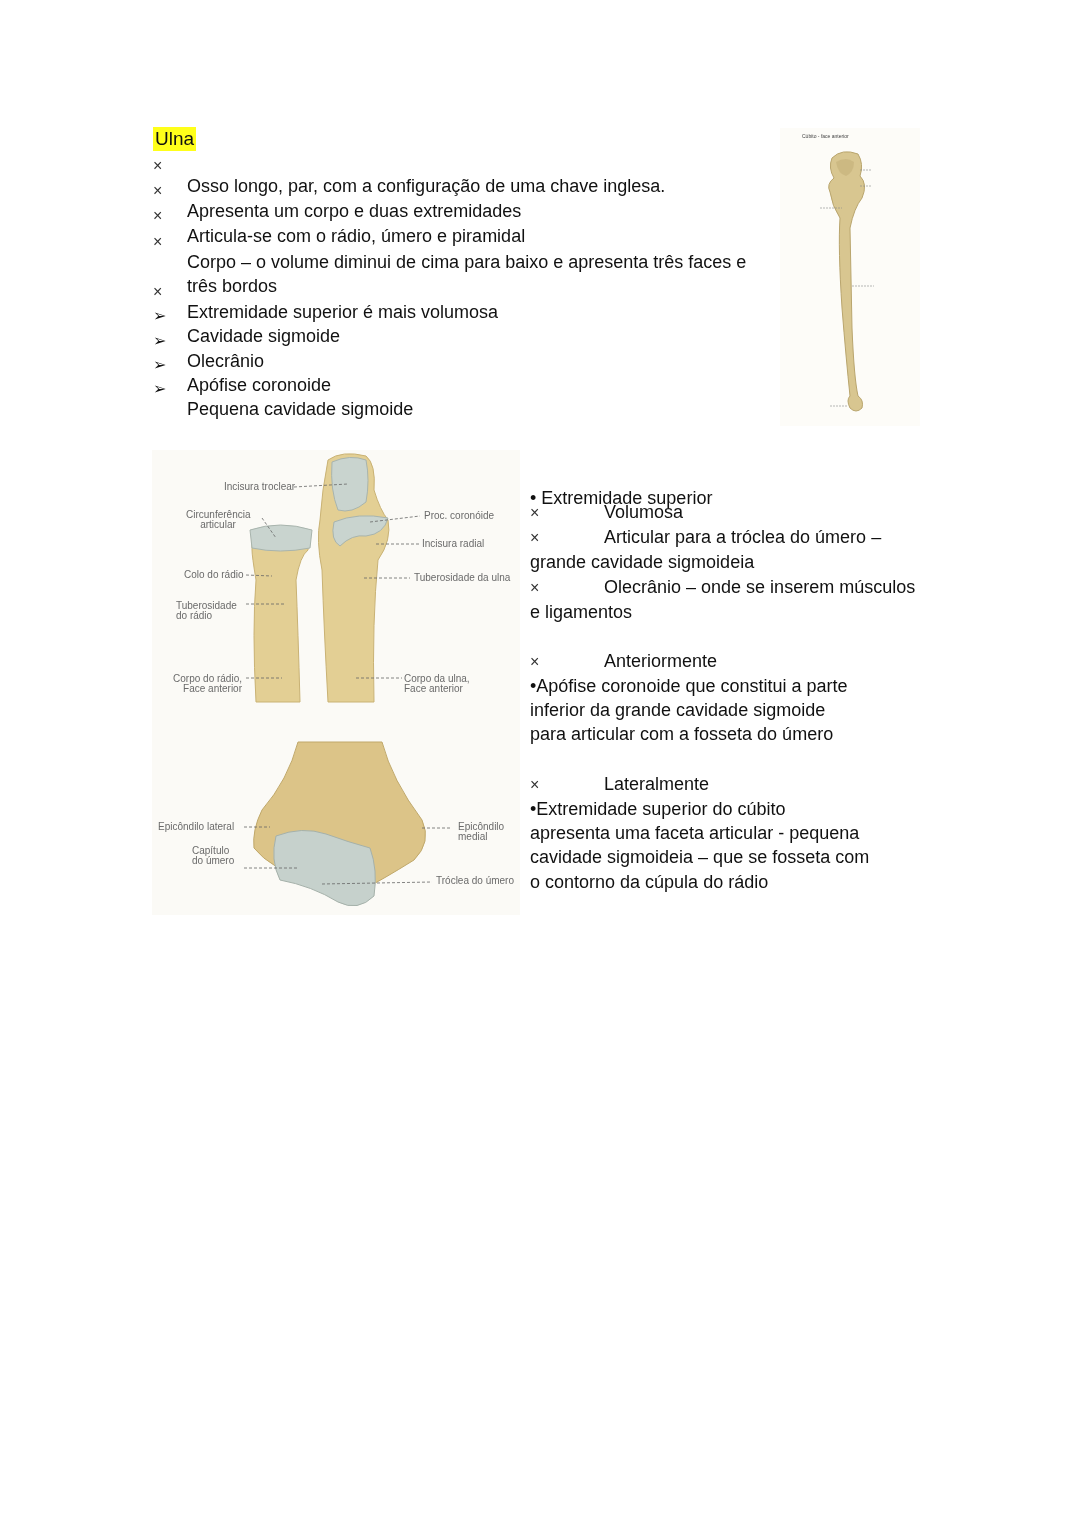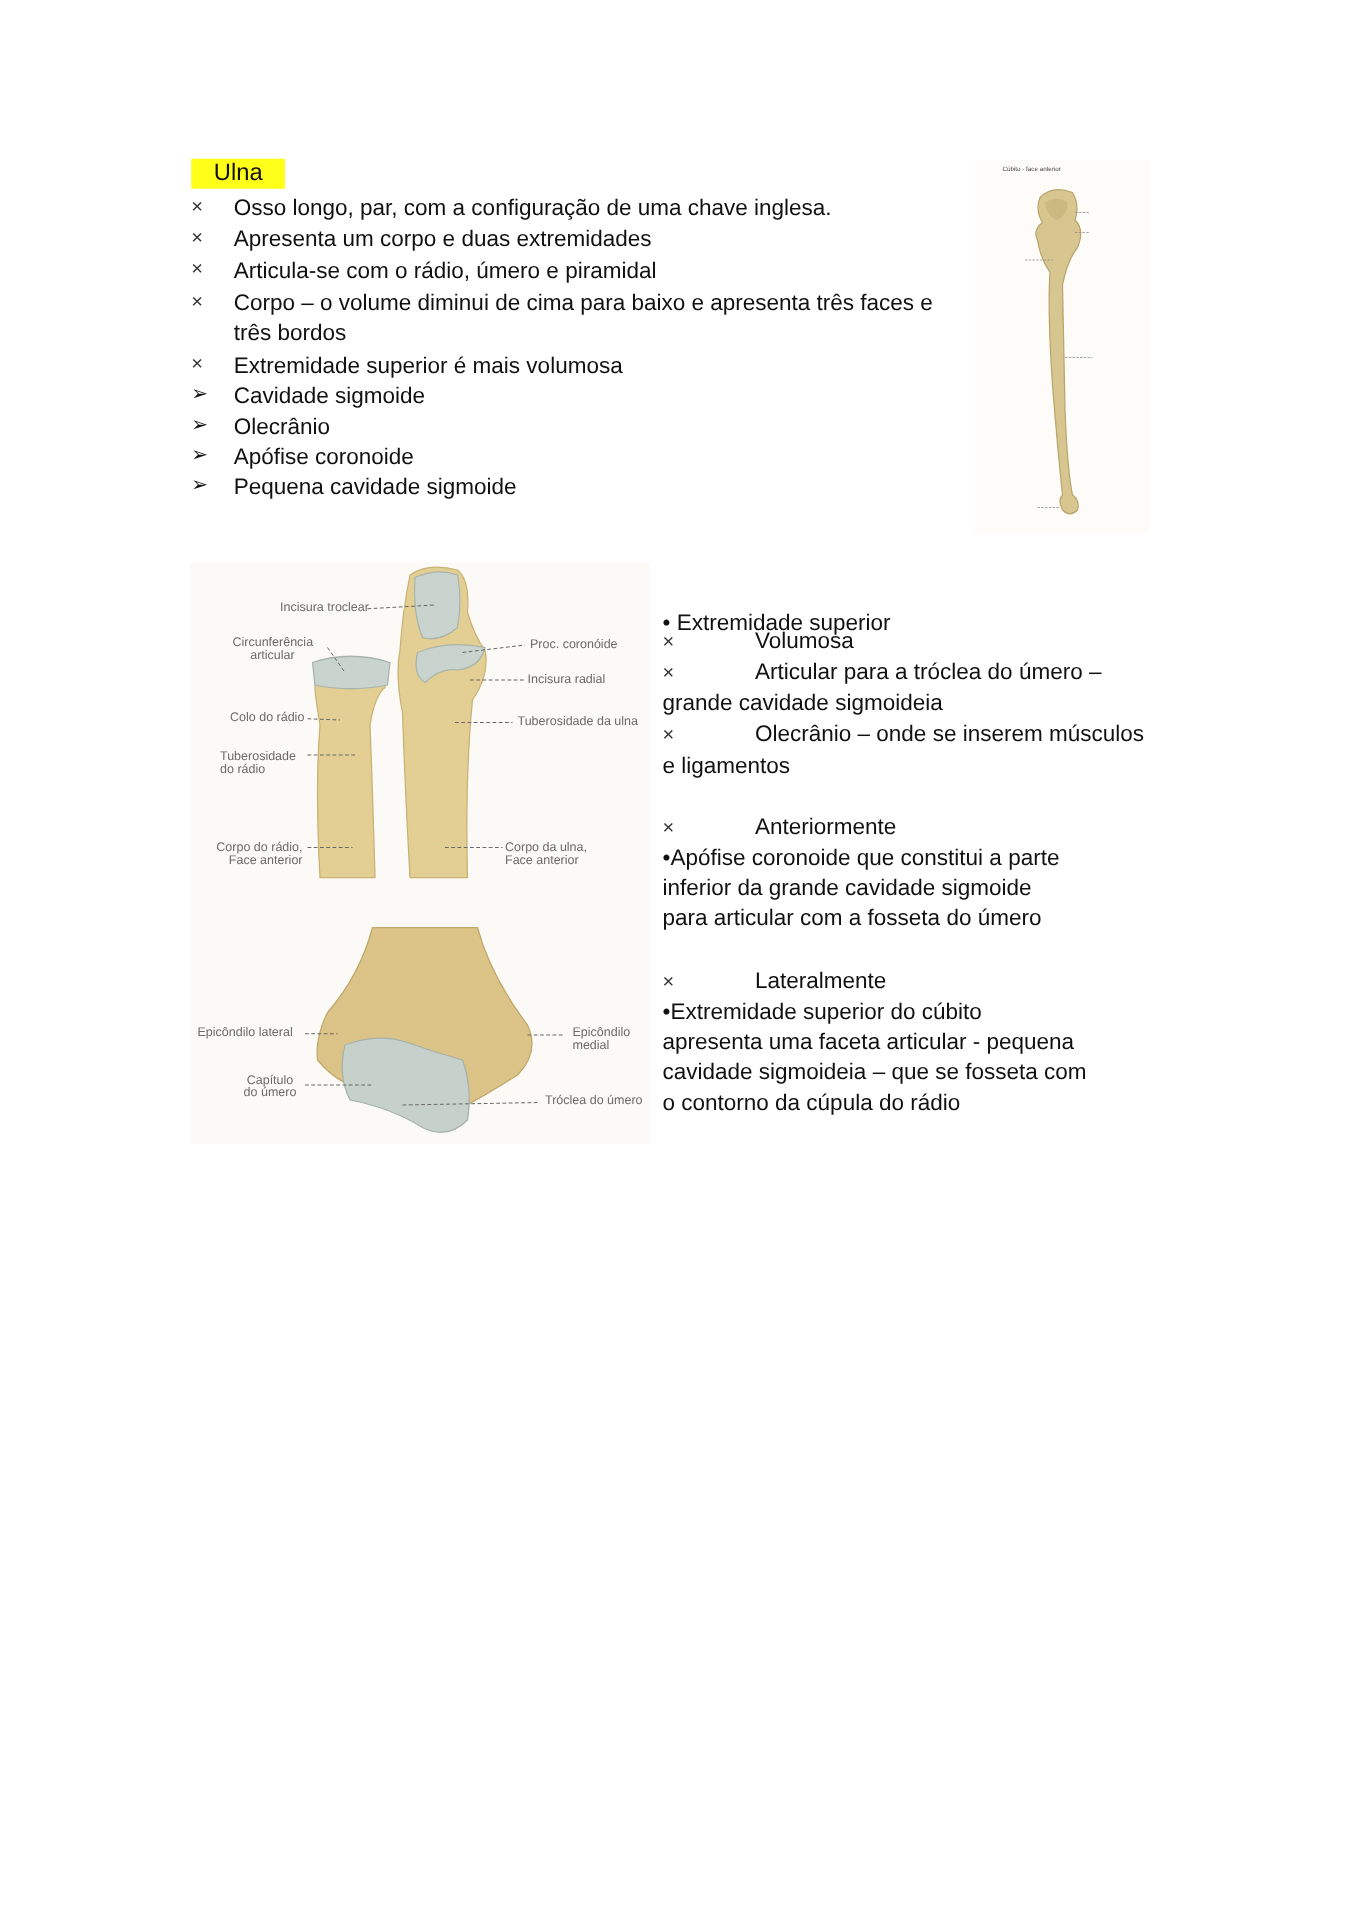--- a/index.html
+++ b/index.html
@@ -1,23 +1,23 @@
 <!DOCTYPE html>
 <html><head>
   <meta charset="utf-8">
   <style>
     html, body { margin: 0; padding: 0; background: #ffffff; }
     body { width: 1080px; height: 1526px; position: relative; overflow: hidden;
            font-family: "Liberation Sans", "DejaVu Sans", sans-serif; color: #111; }
     .abs { position: absolute; }
-    .title { left: 153px; top: 127px; font-size: 19px; line-height: 24px; background: #ffff1a; padding: 0 18px; }
+    .title { left: 153px; top: 127px; font-size: 19px; line-height: 24px; background: #ffff1a; padding: 0 2px; }
     .row { position: absolute; left: 153px; font-size: 18px; line-height: 24.5px; white-space: nowrap; }
     .row .mk { position: absolute; left: 0; width: 20px; font-size: 16px; color: #333; }
     .row .arr { position: absolute; left: 0; width: 20px; font-size: 16px; color: #111; }
-    .row .tx { position: absolute; left: 34px; }
+    .row .tx { position: absolute; left: 34px; margin-top: 20px; }
     b { font-weight: normal; }
     .rcol { position: absolute; left: 530px; font-size: 18px; line-height: 24.5px; white-space: nowrap; }
     .rcol .mk { display: inline-block; width: 74px; font-size: 16px; color: #333; }
     .fig { position: absolute; background: #fbfaf6; }
     .lbl { position: absolute; font-size: 10px; line-height: 10px; color: #6a6a6a; white-space: nowrap; }
   </style>
 </head>
 <body>
 
 <div class="abs title">Ulna</div>
@@ -108,21 +108,21 @@
   <div class="lbl" style="left:34px;top:60px;width:64px;white-space:normal;text-align:center">Circunferência articular</div>
   <div class="lbl" style="left:272px;top:61px">Proc. coronóide</div>
   <div class="lbl" style="left:270px;top:89px">Incisura radial</div>
   <div class="lbl" style="left:32px;top:120px">Colo do rádio</div>
   <div class="lbl" style="left:262px;top:123px">Tuberosidade da ulna</div>
   <div class="lbl" style="left:24px;top:151px;width:62px;white-space:normal;">Tuberosidade do rádio</div>
   <div class="lbl" style="left:20px;top:224px;width:70px;white-space:normal;text-align:right">Corpo do rádio, Face anterior</div>
   <div class="lbl" style="left:252px;top:224px;width:72px;white-space:normal">Corpo da ulna, Face anterior</div>
   <div class="lbl" style="left:6px;top:372px">Epicôndilo lateral</div>
   <div class="lbl" style="left:306px;top:372px;width:50px;white-space:normal">Epicôndilo medial</div>
-  <div class="lbl" style="left:40px;top:410px;width:48px;white-space:normal;text-align:center">Capítulo do úmero</div>
+  <div class="lbl" style="left:40px;top:396px;width:48px;white-space:normal;text-align:left">Capítulo do úmero</div>
   <div class="lbl" style="left:284px;top:426px">Tróclea do úmero</div>
 </div>
 
 <div class="rcol" style="top:486px"><b>• Extremidade superior</b></div>
 <div class="rcol" style="top:500px"><span class="mk">×</span><span>Volumosa</span></div>
 <div class="rcol" style="top:525px"><span class="mk">×</span><span>Articular para a tróclea do úmero –</span></div>
 <div class="rcol" style="top:550px"><b>grande cavidade sigmoideia</b></div>
 <div class="rcol" style="top:575px"><span class="mk">×</span><b>Olecrânio</b><span> – onde se inserem músculos</span></div>
 <div class="rcol" style="top:600px">e ligamentos</div>
 

